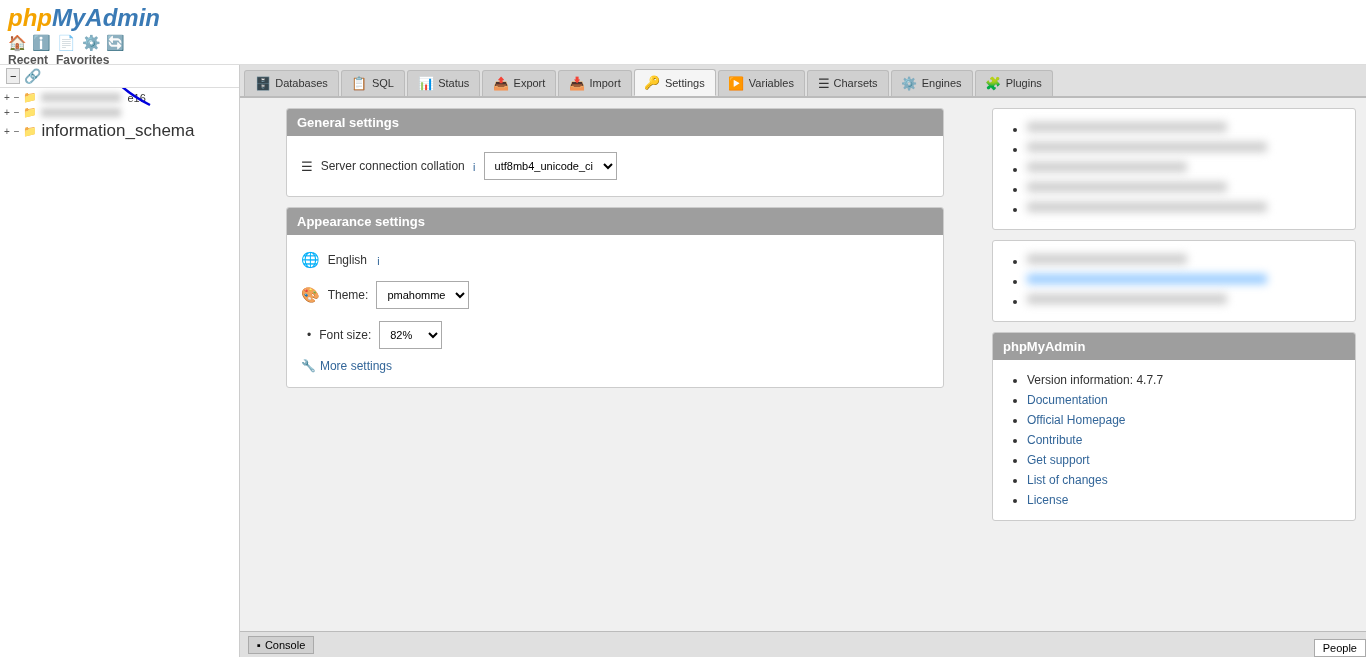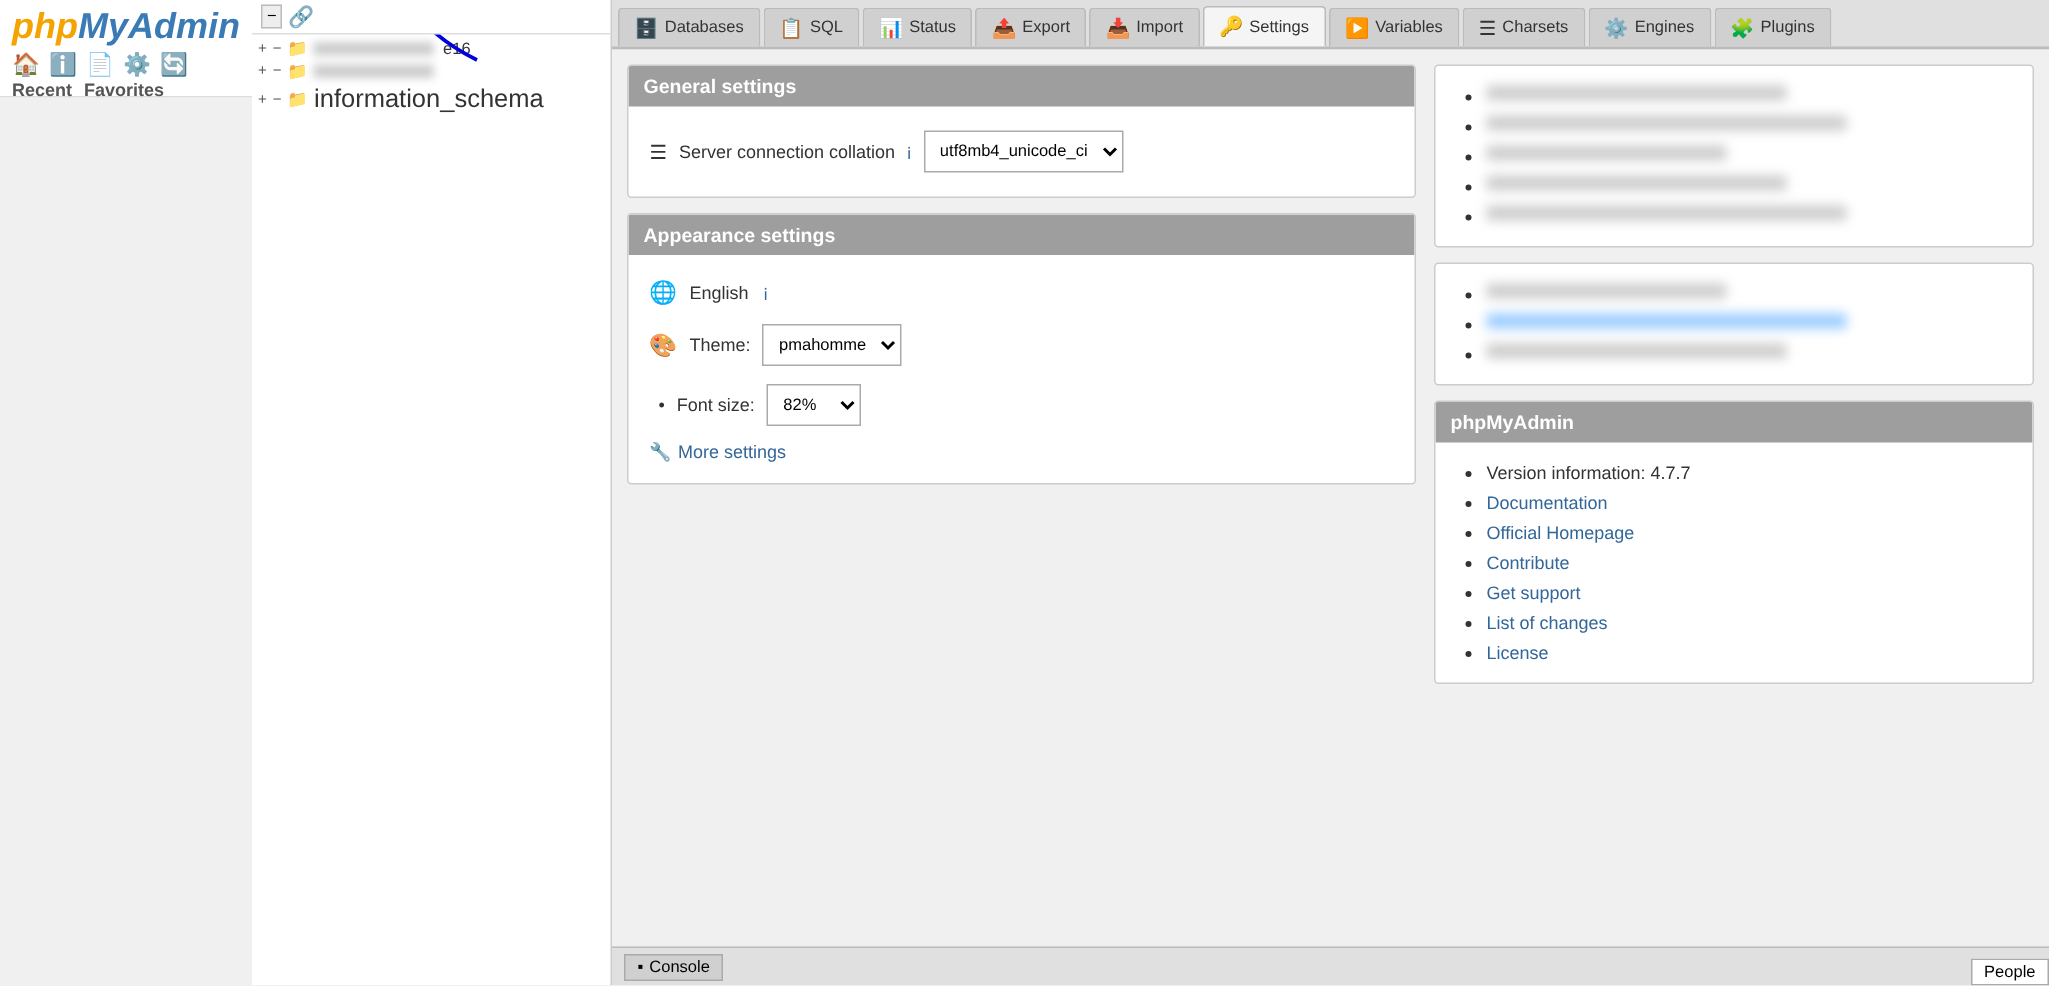--- a/index.html
+++ b/index.html
@@ -1,19 +1,19 @@
 <!DOCTYPE html>
 <html><head>
   <meta charset="utf-8">
   <style>
     * { box-sizing: border-box; margin: 0; padding: 0; }
     body { font-family: Arial, sans-serif; font-size: 12px; background: #f0f0f0; color: #333; overflow: hidden; }
 
     
-    #app { display: flex; flex-direction: row; height: 657px; width: 1366px; }
+    #app { display: flex; flex-direction: column; height: 657px; width: 1366px; }
     .tab-link { cursor: pointer; color: #555; text-decoration: none; font-weight: bold; }
 
     
     #main { display: flex; flex: 1; overflow: hidden; }
 
     
     #sidebar { width: 240px; background: #fff; border-right: 1px solid #ccc; display: flex; flex-direction: column; overflow: hidden; }
 
     #sidebar-body { flex: 1; overflow-y: auto; padding: 2px 0; }
 
@@ -23,21 +23,21 @@
     .nav-tab { display: flex; align-items: center; gap: 4px; padding: 5px 10px; background: #d0d0d0; border: 1px solid #bbb; border-bottom: none; cursor: pointer; font-size: 11px; color: #333; border-radius: 3px 3px 0 0; white-space: nowrap; }
     .nav-tab.active { background: #f5f5f5; border-bottom: 1px solid #f5f5f5; }
     .tab-icon { font-size: 13px; }
 
     
     #page-content { flex: 1; display: flex; gap: 12px; padding: 10px; overflow-y: auto; background: #f0f0f0; }
 
     #left-col { flex: 1; display: flex; flex-direction: column; gap: 10px; }
     #right-col { width: 400px; display: flex; flex-direction: column; gap: 10px; }
 
-    .section-box { background: #fff; border: 1px solid #ccc; border-radius: 3px; overflow: hidden; }
+    .section-box { background: #fff; border: 1px solid #ccc; border-radius: 3px; overflow: hidden; margin-left: 36px; }
     .section-header { background: #9e9e9e; color: #fff; font-size: 13px; font-weight: bold; padding: 6px 10px; }
     .section-body { padding: 10px 14px; }
 
     .form-row { display: flex; align-items: center; padding: 6px 0; gap: 8px; }
     select { border: 1px solid #aaa; padding: 6px 6px; font-size: 11px; background: #fff; cursor: pointer; }
     .bullet-list { list-style: disc; padding-left: 20px; }
     .bullet-list li { padding: 3px 0; }
     .blurred-text { display: inline-block; filter: blur(4px); background: #ccc; border-radius: 2px; height: 10px; }
     .blurred-sm { width: 160px; }
     .blurred-md { width: 200px; }

